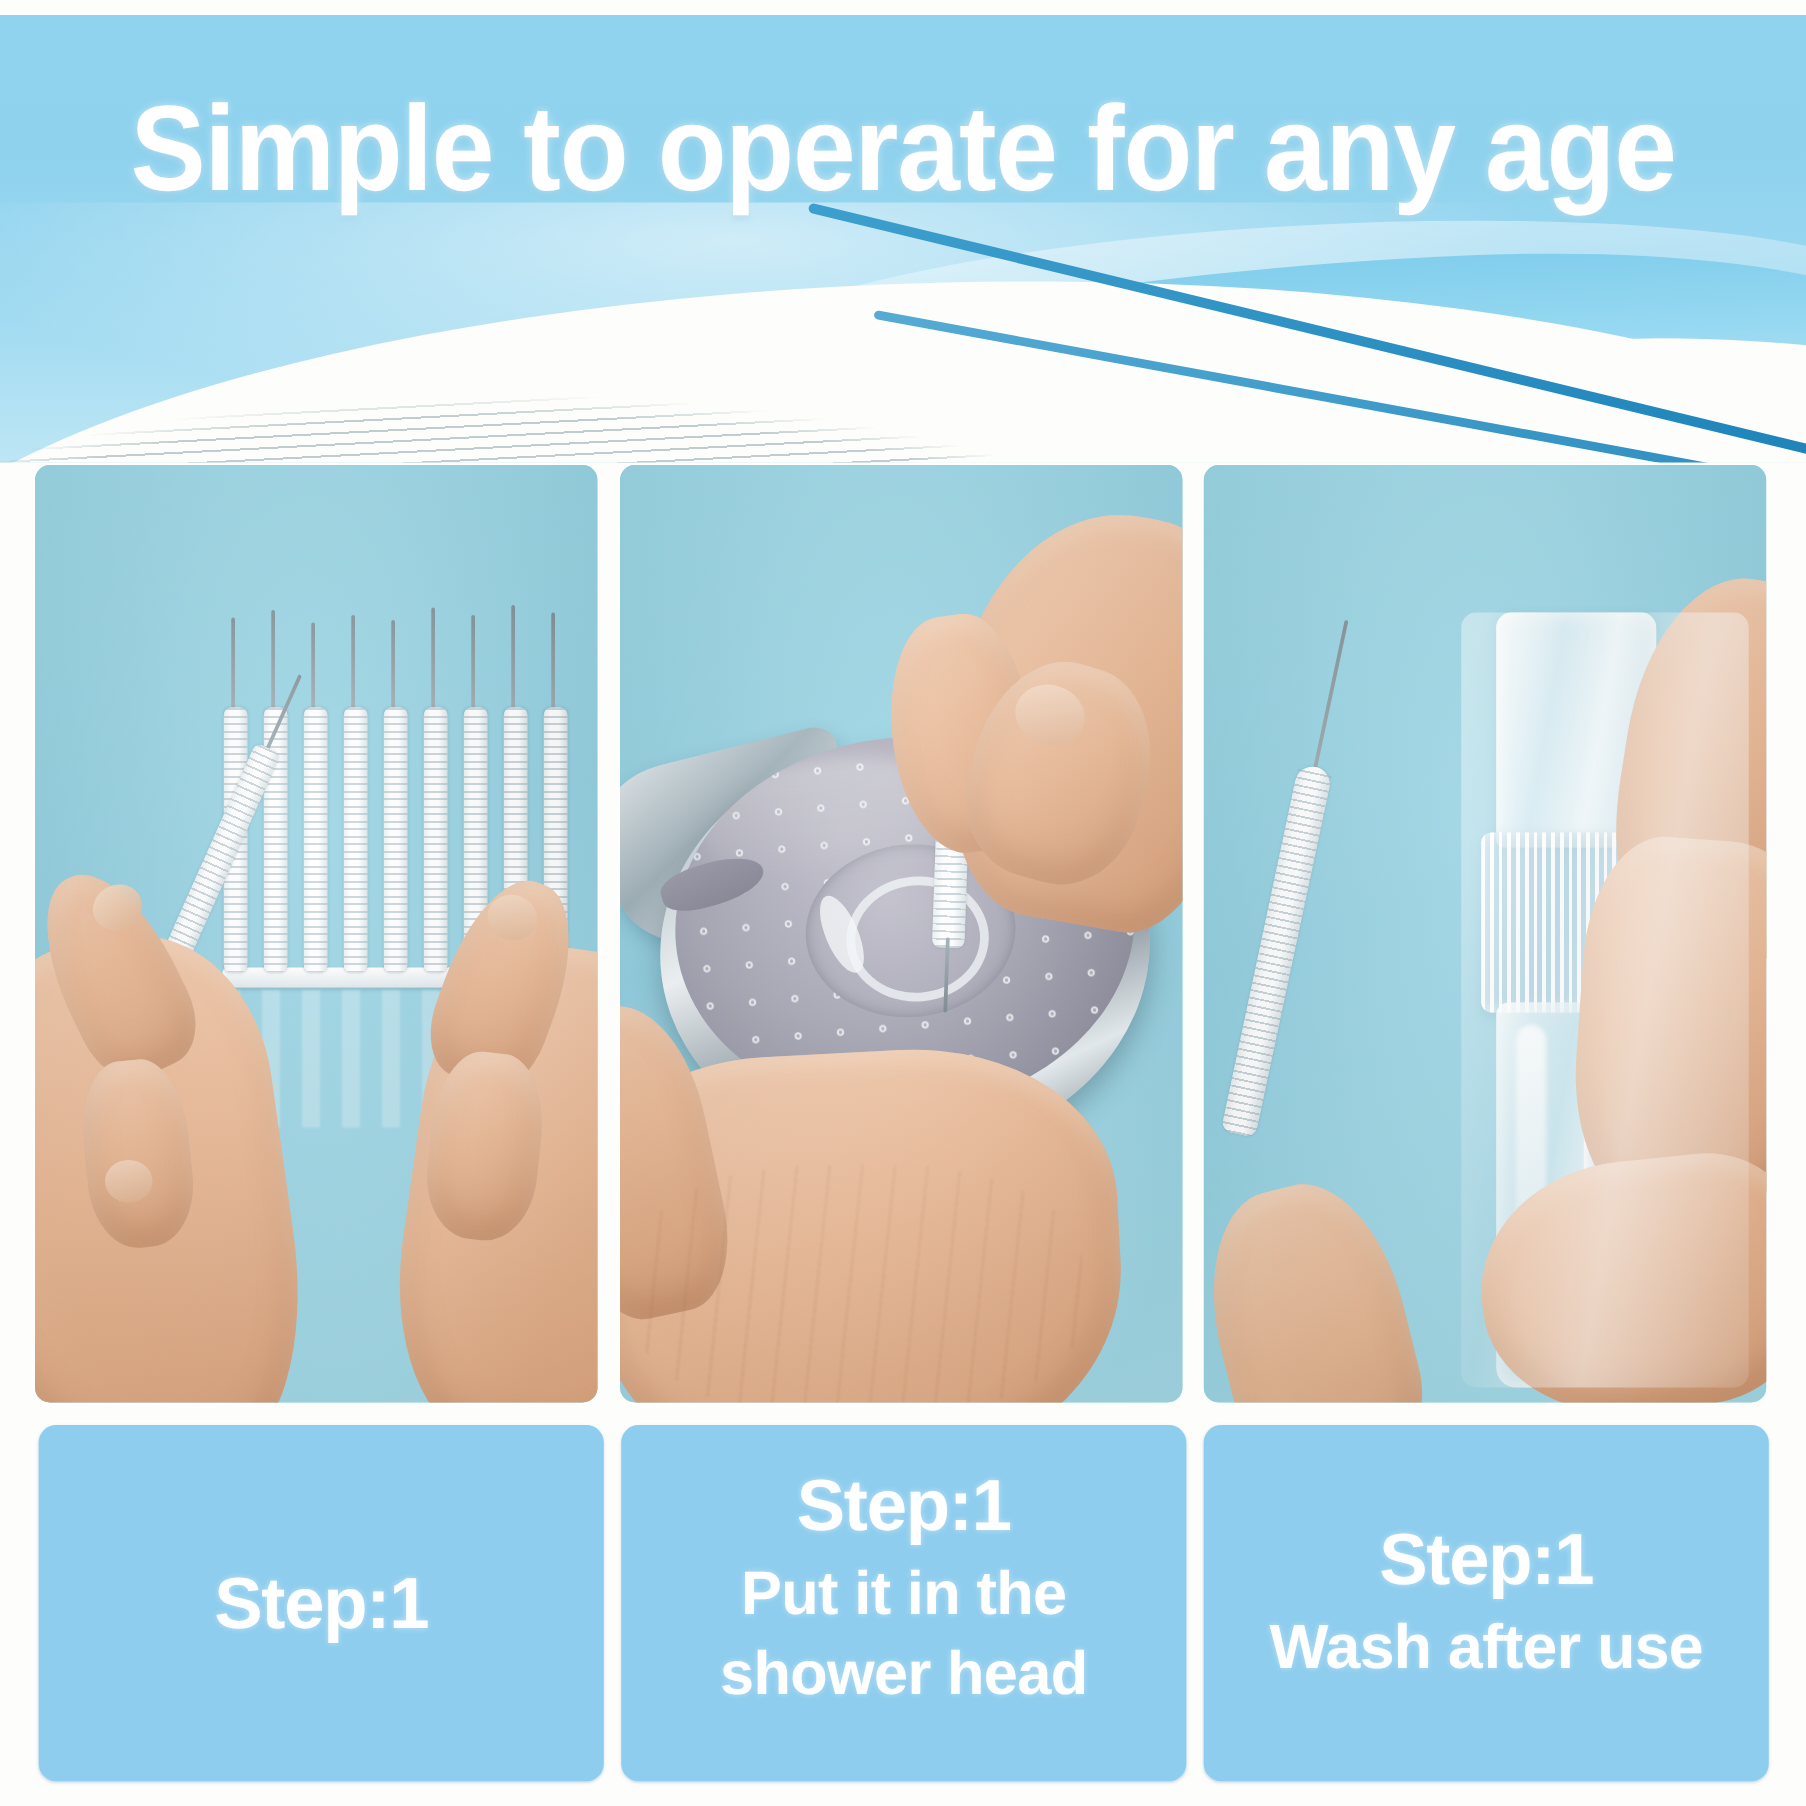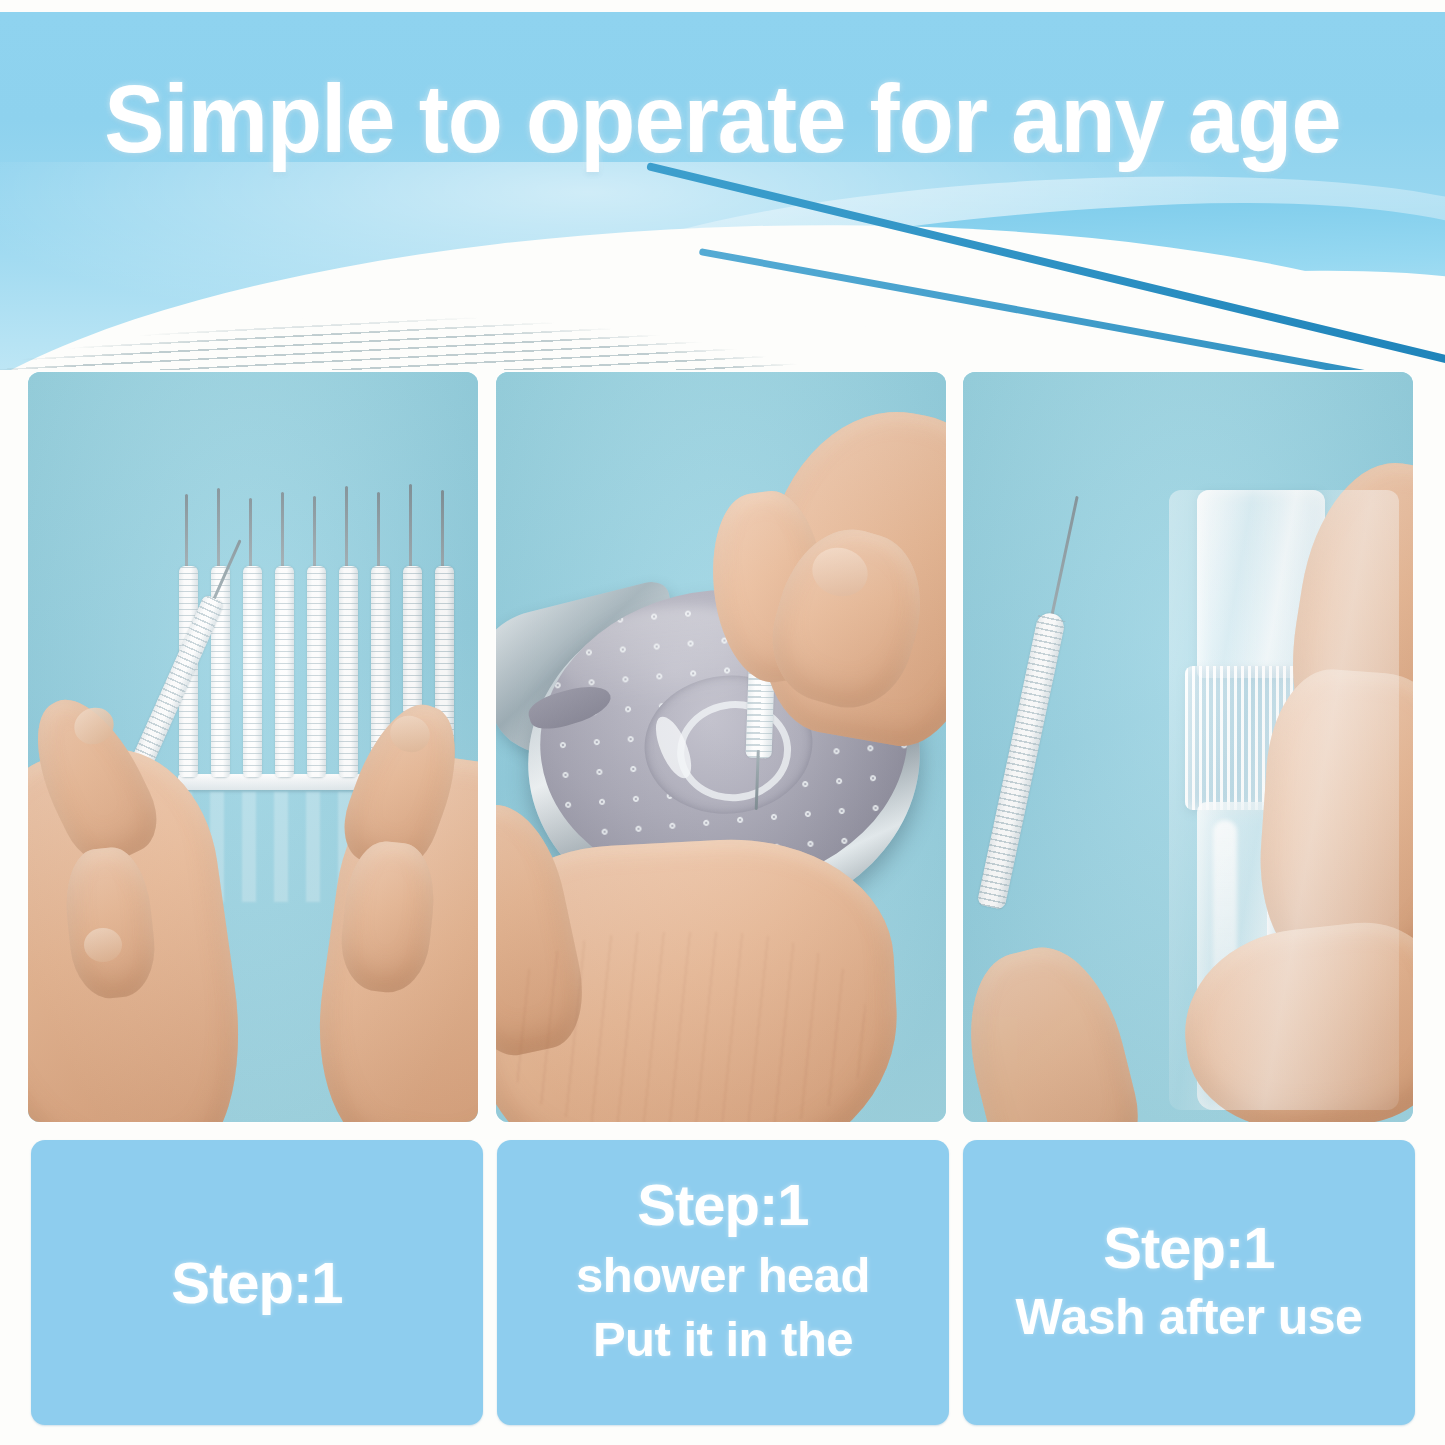--- a/index.html
+++ b/index.html
@@ -286,22 +286,22 @@
 
   <div class="caps">
 
     <div class="cap c1">
       <div class="step">Step:1</div>
     </div>
 
     <div class="cap c2">
       <div class="step">Step:1</div>
       <div class="desc">
+        <div>Put it in the</div>
         <div>shower head</div>
-        <div>Put it in the</div>
       </div>
     </div>
 
     <div class="cap c3">
       <div class="step">Step:1</div>
       <div class="desc">Wash after use</div>
     </div>
   </div>
 
 </div>

